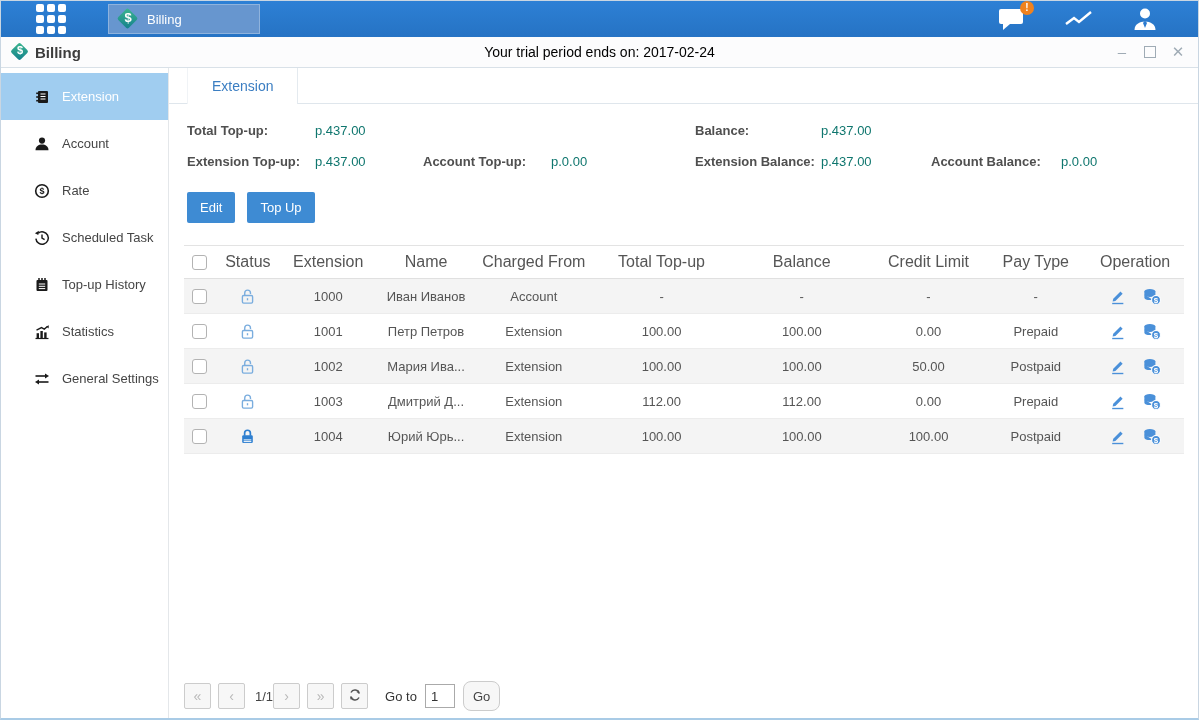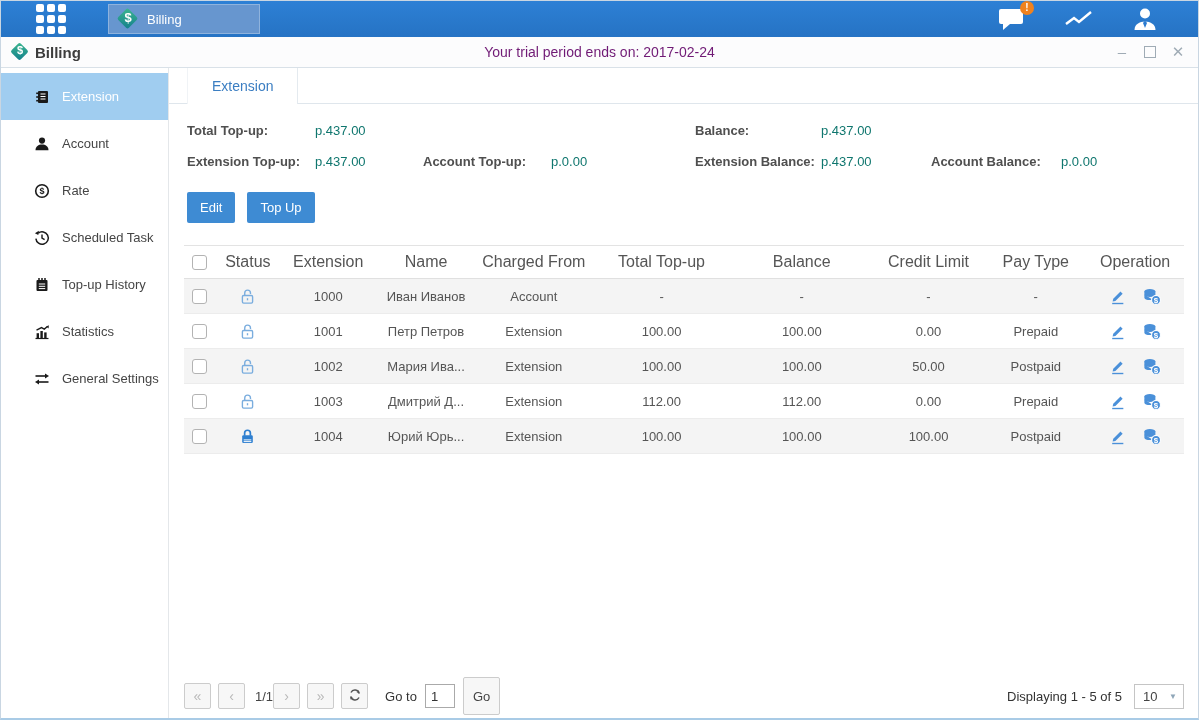--- a/index.html
+++ b/index.html
@@ -18,21 +18,21 @@
   .topbar-right { position:absolute; right:40px; top:0; height:36px; display:flex; align-items:center; gap:38px; }
   .tb-icon { position:relative; cursor:pointer; display:flex; }
   .badge { position:absolute; top:-6px; right:-8px; width:14px; height:14px; background:#f0821e; border-radius:50%; color:#fff; font-size:10px; font-weight:bold; text-align:center; line-height:14px; }
 
   
   .titlebar { height:31px; background:#fcfcfd; border-bottom:1px solid #d9e1e8; display:flex; align-items:center; flex-shrink:0; position:relative; }
   .titlebar .diamond { width:18px; height:18px; margin-left:10px; }
   .titlebar .diamond::before { left:2px; top:2px; width:13px; height:13px; }
   .titlebar .diamond::after { top:1px; width:18px; font-size:11px; }
   .win-title { font-size:15px; font-weight:bold; color:#3d3d3d; margin-left:6px; }
-  .trial { position:absolute; left:0; right:0; text-align:center; color:#701a75; font-size:14px; pointer-events:none; }
+  .trial { position:absolute; left:0; right:0; text-align:center; color:#000000; font-size:14px; pointer-events:none; }
   .win-controls { position:absolute; right:12px; display:flex; gap:14px; align-items:center; }
   .wc { width:16px; height:16px; color:#9fabb5; font-size:15px; line-height:16px; text-align:center; cursor:pointer; }
 
   
   .body { flex:1; display:flex; min-height:0; }
   .sidebar { width:168px; border-right:1px solid #e4e7ea; padding-top:5px; flex-shrink:0; }
   .side-item { height:47px; display:flex; align-items:center; gap:12px; padding-left:33px; font-size:13px; color:#454545; cursor:pointer; }
   .side-item.active { background:#a0cdf0; color:#fff; }
   .side-item svg { flex-shrink:0; }
 
@@ -61,21 +61,21 @@
   .checkbox { display:inline-block; width:15px; height:15px; border:1px solid #b3b3b3; border-radius:3px; background:#fff; vertical-align:middle; cursor:pointer; }
   .c-status svg, .c-op svg { vertical-align:middle; }
   .op-btn { display:inline-block; margin:0 7px; cursor:pointer; }
 
   
   .pager { position:absolute; left:15px; right:14px; bottom:8px; height:28px; display:flex; align-items:center; }
   .pbtn { width:27px; height:26px; border:1px solid #ccc; background:#f7f7f7; color:#b9b9b9; font-size:14px; text-align:center; line-height:24px; margin-right:7px; cursor:pointer; border-radius:2px; }
   .pind { font-size:13px; color:#444; margin:0 0 0 3px; }
   .goto-label { font-size:13px; color:#333; margin:0 8px 0 10px; }
   .goto-input { width:30px; height:24px; border:1px solid #aaa; font-size:13px; font-family:inherit; padding-left:5px; color:#333; }
-  .go-btn { height:38px; border:1px solid #ccc; background:#f7f7f7; font-size:13px; font-family:inherit; color:#444; padding:0 9px; margin-left:8px; cursor:pointer; border-radius:2px; }
+  .go-btn { height:30px; border:1px solid #ccc; background:#f7f7f7; font-size:13px; font-family:inherit; color:#444; padding:0 9px; margin-left:8px; cursor:pointer; border-radius:8px; }
   .pager-right { margin-left:auto; display:flex; align-items:center; gap:12px; }
   .displaying { font-size:13px; color:#333; }
   .pagesize { width:50px; height:25px; border:1px solid #c5c5c5; display:flex; align-items:center; font-size:13px; color:#444; padding-left:8px; cursor:pointer; position:relative; background:#fff; }
   .pagesize .arrow { position:absolute; right:6px; font-size:8px; color:#8fa6b8; }
 </style>
 </head>
 <body>
 
 <div id="window">
 
@@ -413,23 +413,16 @@
           <svg width="14" height="14" viewBox="0 0 16 16" fill="none" stroke="#555" stroke-width="1.7">
               <path d="M3.2 9.5 a5 5 0 0 0 9.4 1.4"></path>
               <path d="M12.8 6.5 a5 5 0 0 0-9.4-1.4"></path>
               <path d="M12.3 2.5 l0.6 3 -3-0.4" stroke-width="0" fill="#555"></path>
               <path d="M3.1 13.5 l-0.6-3 3 0.4" stroke-width="0" fill="#555"></path>
             </svg>
         </span>
         <span class="goto-label">Go to</span>
         <input class="goto-input" value="1" style="">
         <button class="go-btn">Go</button>
-        <span class="pager-right">
-          <span class="displaying">Displaying 1 - 5 of 5</span>
-          <span class="pagesize">
-            <span>10</span>
-            <span class="arrow">▼</span>
-          </span>
-        </span>
       </div>
     </div>
   </div>
 </div>
 
 </body></html>

